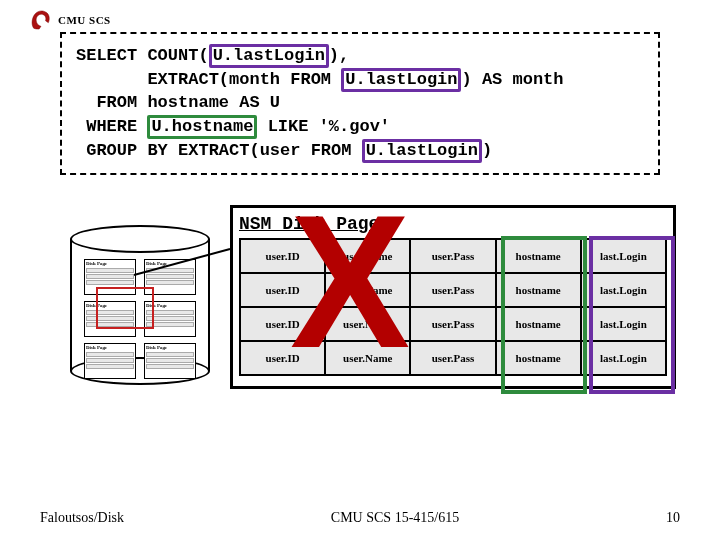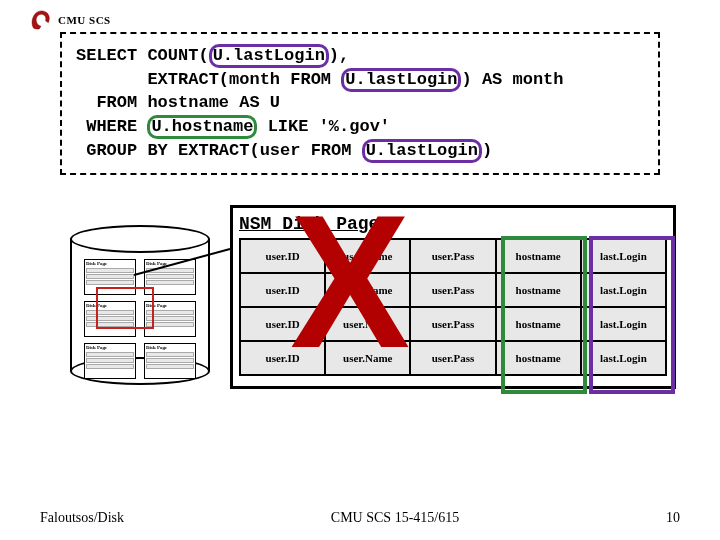--- a/index.html
+++ b/index.html
@@ -14,21 +14,21 @@
     margin: 0 30px 20px 30px;
     border: 2px dashed #000;
     padding: 10px 14px;
     font-family: "Courier New", monospace;
     font-weight: bold;
     font-size: 17px;
     line-height: 1.35;
     white-space: pre;
     position: relative;
   }
-  .hl { border: 3px solid; border-radius: 10px; padding: 0 1px; display: inline-block; line-height: 1.05; }
+  .hl { border: 3px solid; border-radius: 2px; padding: 0 1px; display: inline-block; line-height: 1.05; }
   .hl-purple { border-color: #6b2fa3; }
   .hl-green  { border-color: #2e8b3d; }
   .diagram-area {
     position: relative;
     margin: 10px 20px 0 20px;
     height: 220px;
   }
   .cylinder {
     position: absolute;
     left: 20px; top: 30px;

